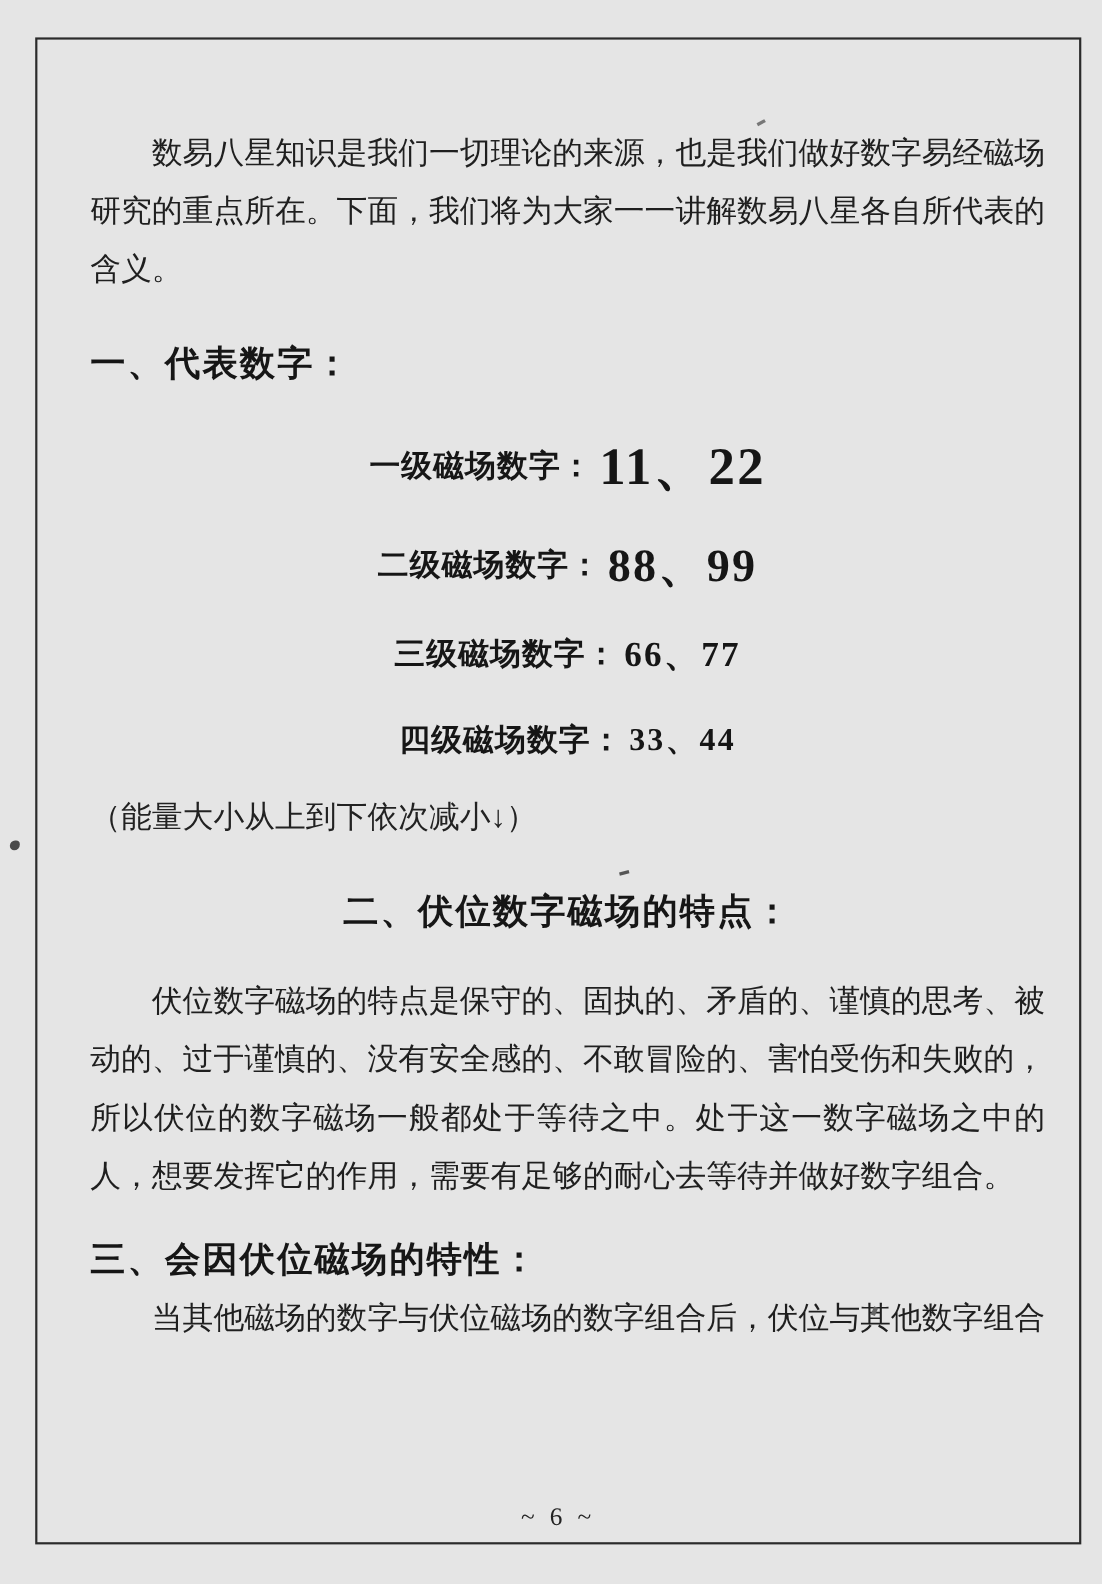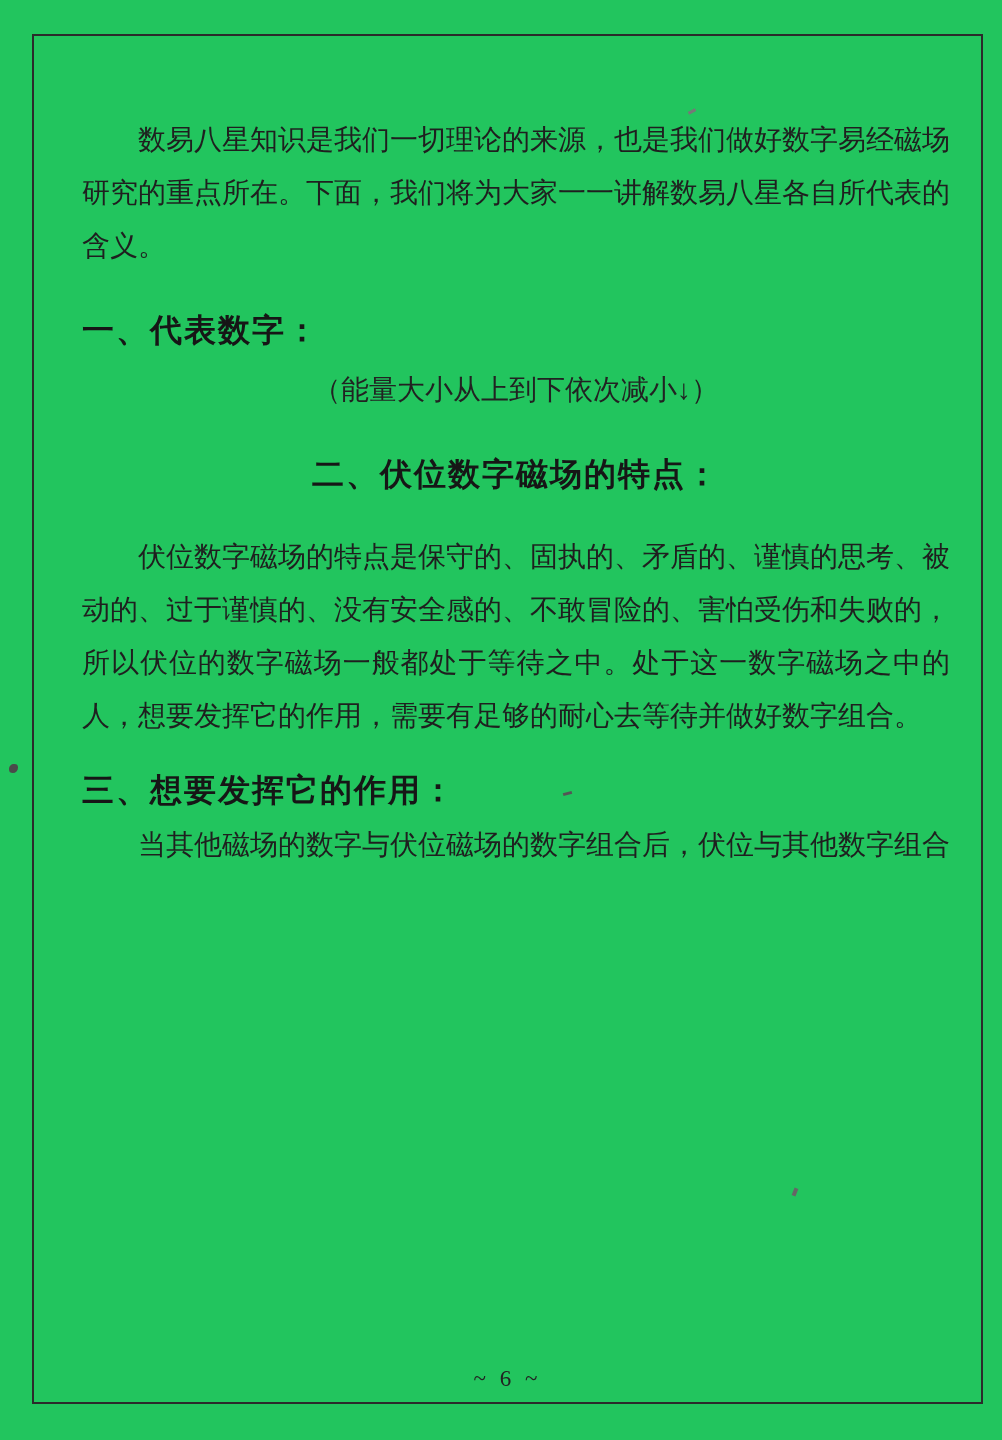--- a/index.html
+++ b/index.html
@@ -4,21 +4,21 @@
 <style>
   html, body {
     margin: 0;
     padding: 0;
     background: #ffffff;
   }
   .page {
     position: relative;
     width: 1002px;
     height: 1440px;
-    background: #22c55e;
+    background: #e5e5e5;
     overflow: hidden;
     font-family: "Liberation Serif", serif;
     color: #1f1f1f;
     text-decoration: underline;
   }
   .frame {
     position: absolute;
     left: 32px;
     top: 34px;
     width: 951px;
@@ -85,21 +85,20 @@
     letter-spacing: 2px;
   }
   .n1 { font-size: 48px; }
   .n2 { font-size: 42px; }
   .n3 { font-size: 32px; }
   .n4 { font-size: 29px; }
   .note {
     margin-top: 4px;
     font-size: 28px;
     line-height: 56px;
-    text-align: center;
     color: #222222;
   }
   .para.traits { margin-top: 28px; }
   .para.comb   { margin-top: 0; }
   .pagenum {
     position: absolute;
     left: 0;
     right: 0;
     bottom: 8px;
     text-align: center;
@@ -120,28 +119,46 @@
 
 <div class="page">
   <div class="frame">
     <div class="content">
 
       <p class="para indent">数易八星知识是我们一切理论的来源，也是我们做好数字易经磁场研究的重点所在。下面，我们将为大家一一讲解数易八星各自所代表的含义。</p>
 
 
       <div class="heading">一、代表数字：</div>
 
+      <div class="levels">
+        <div class="level-row row1">
+          <span class="lvl-label">一级磁场数字：</span>
+            <span class="lvl-num n1">11、22</span>
+        </div>
+        <div class="level-row row2">
+          <span class="lvl-label">二级磁场数字：</span>
+            <span class="lvl-num n2">88、99</span>
+        </div>
+        <div class="level-row row3">
+          <span class="lvl-label">三级磁场数字：</span>
+            <span class="lvl-num n3">66、77</span>
+        </div>
+        <div class="level-row row4">
+          <span class="lvl-label">四级磁场数字：</span>
+            <span class="lvl-num n4">33、44</span>
+        </div>
+      </div>
 
       <div class="note">（能量大小从上到下依次减小↓）</div>
 
       <div class="heading h-traits">二、伏位数字磁场的特点：</div>
 
       <p class="para indent traits">伏位数字磁场的特点是保守的、固执的、矛盾的、谨慎的思考、被动的、过于谨慎的、没有安全感的、不敢冒险的、害怕受伤和失败的，所以伏位的数字磁场一般都处于等待之中。处于这一数字磁场之中的人，想要发挥它的作用，需要有足够的耐心去等待并做好数字组合。</p>
 
-      <div class="heading h-comb">三、想要发挥它的作用：</div>
+      <div class="heading h-comb">三、会因伏位磁场的特性：</div>
 
       <p class="para indent comb">当其他磁场的数字与伏位磁场的数字组合后，伏位与其他数字组合</p>
 
     </div>
 
     <div class="pagenum">~ 6 ~</div>
   </div>
 
   <div class="speck s1"></div>
   <div class="speck s2"></div>

